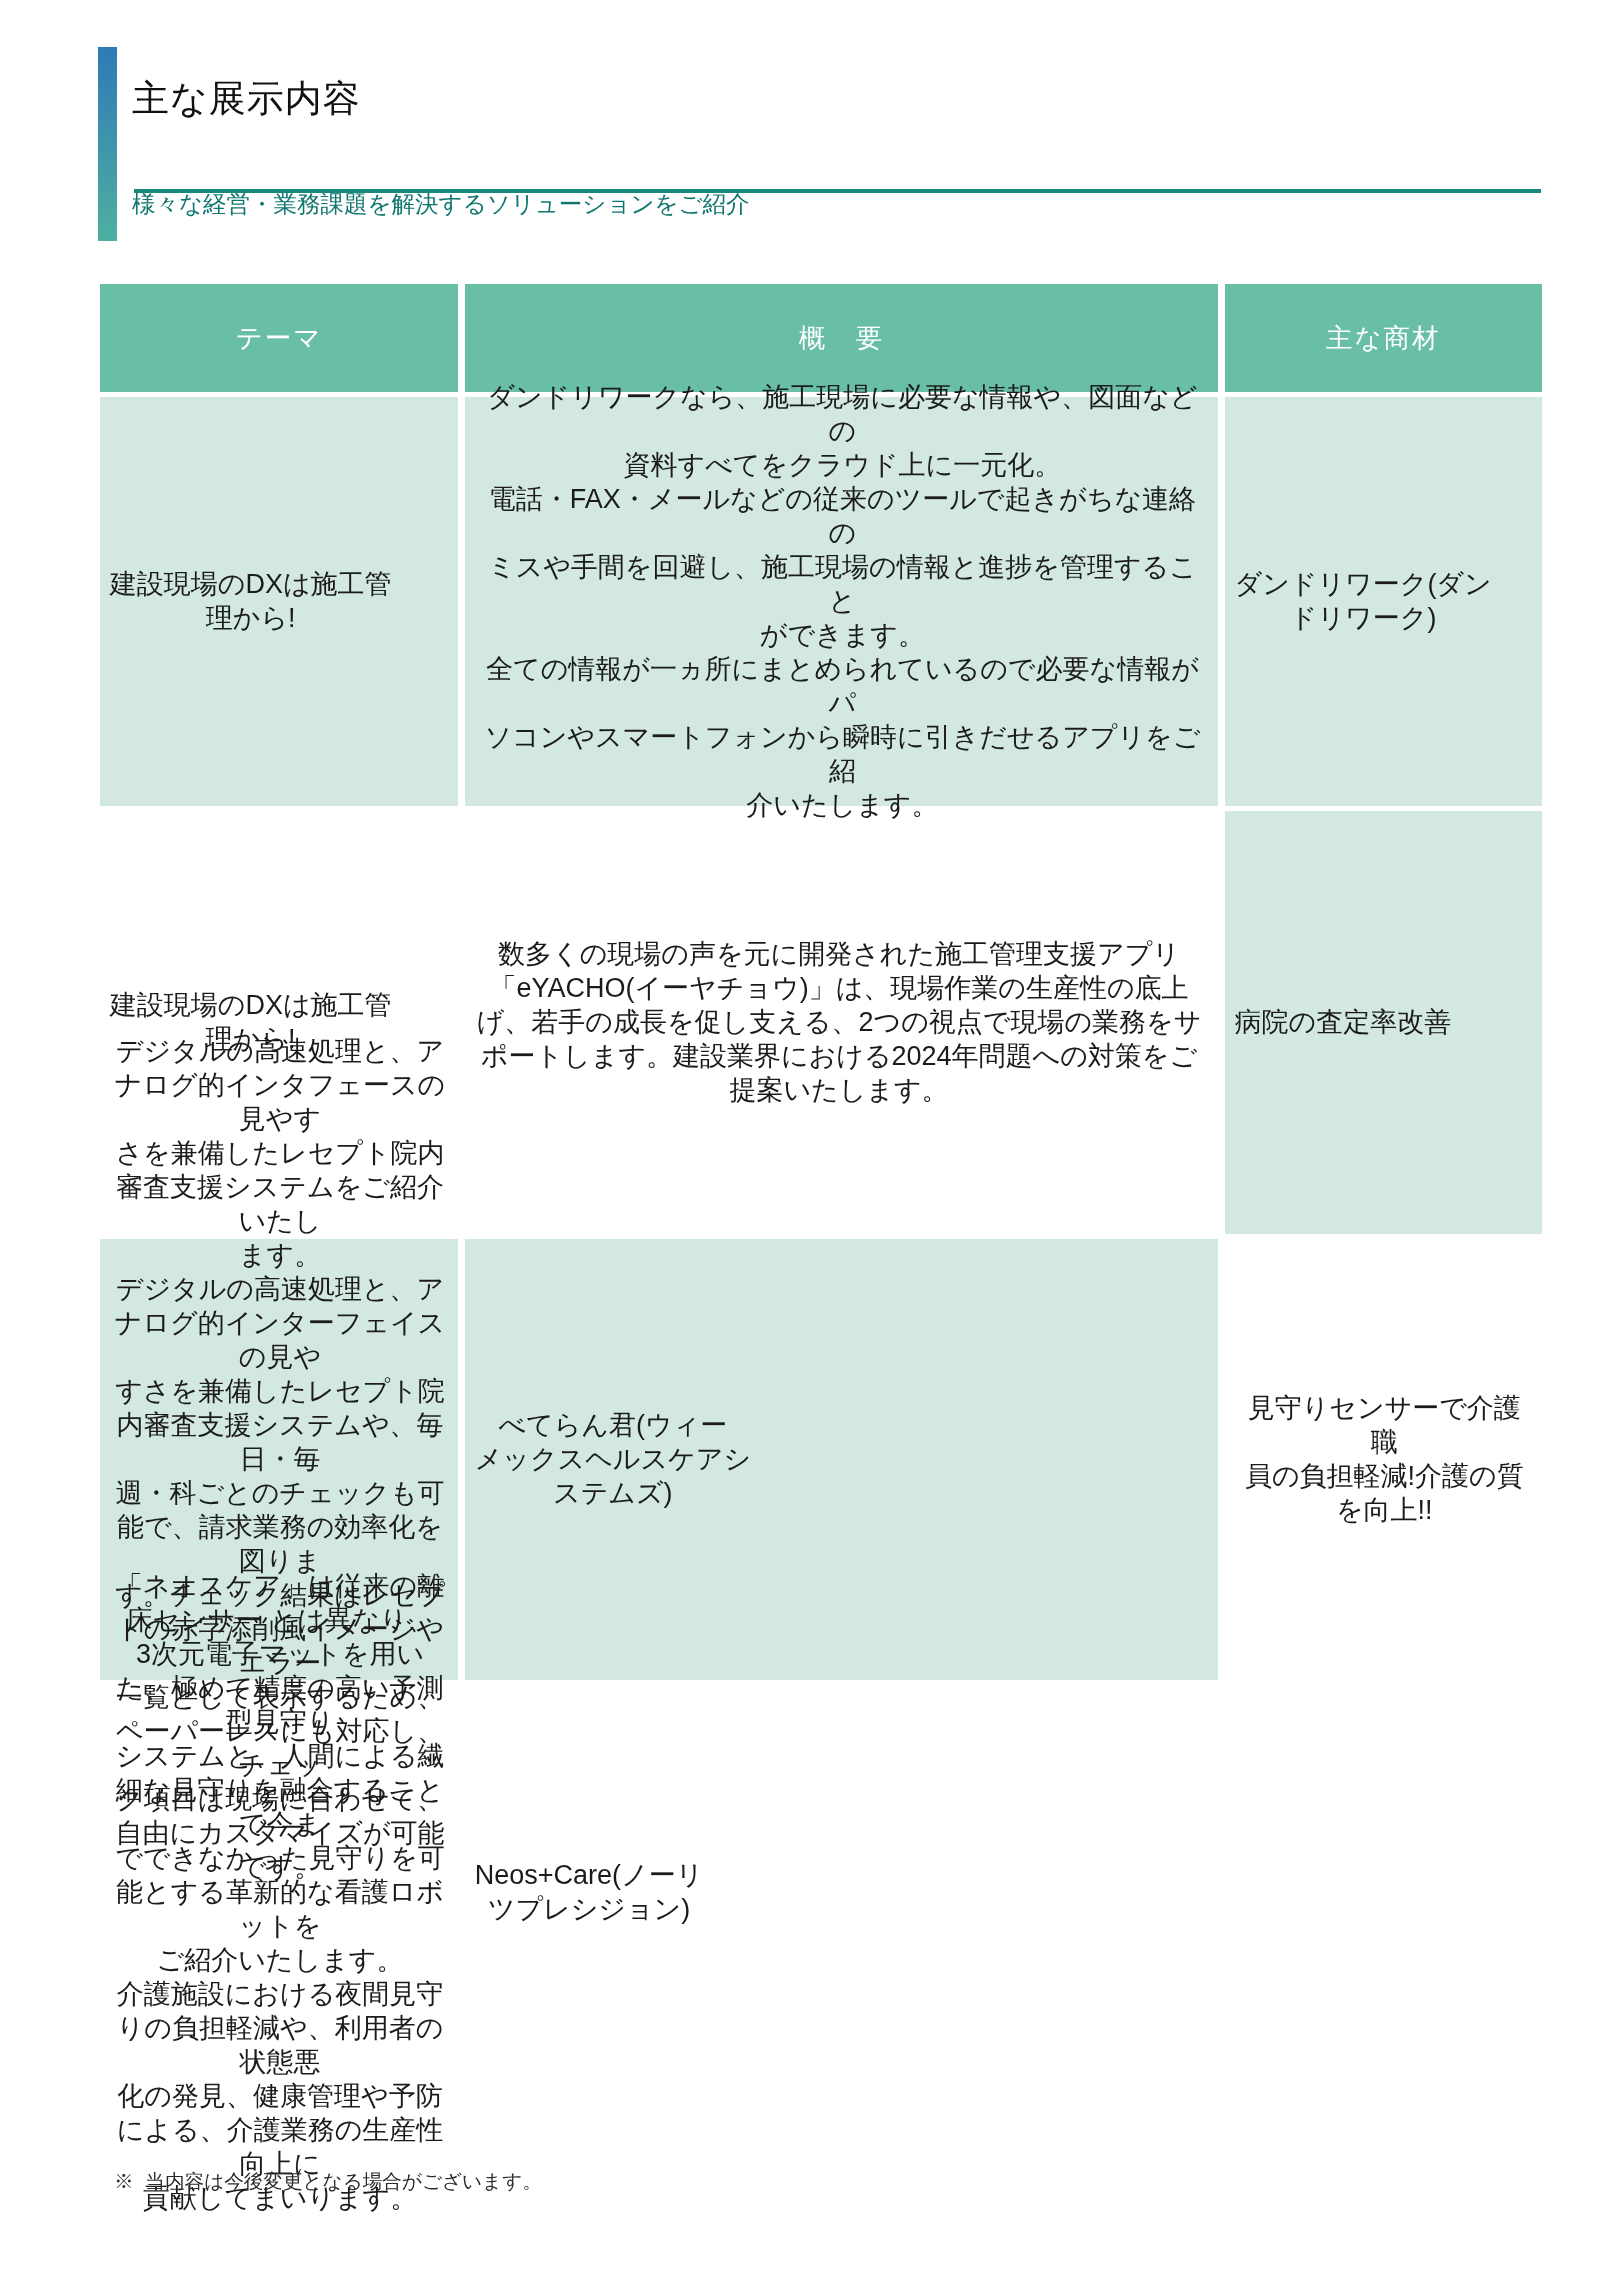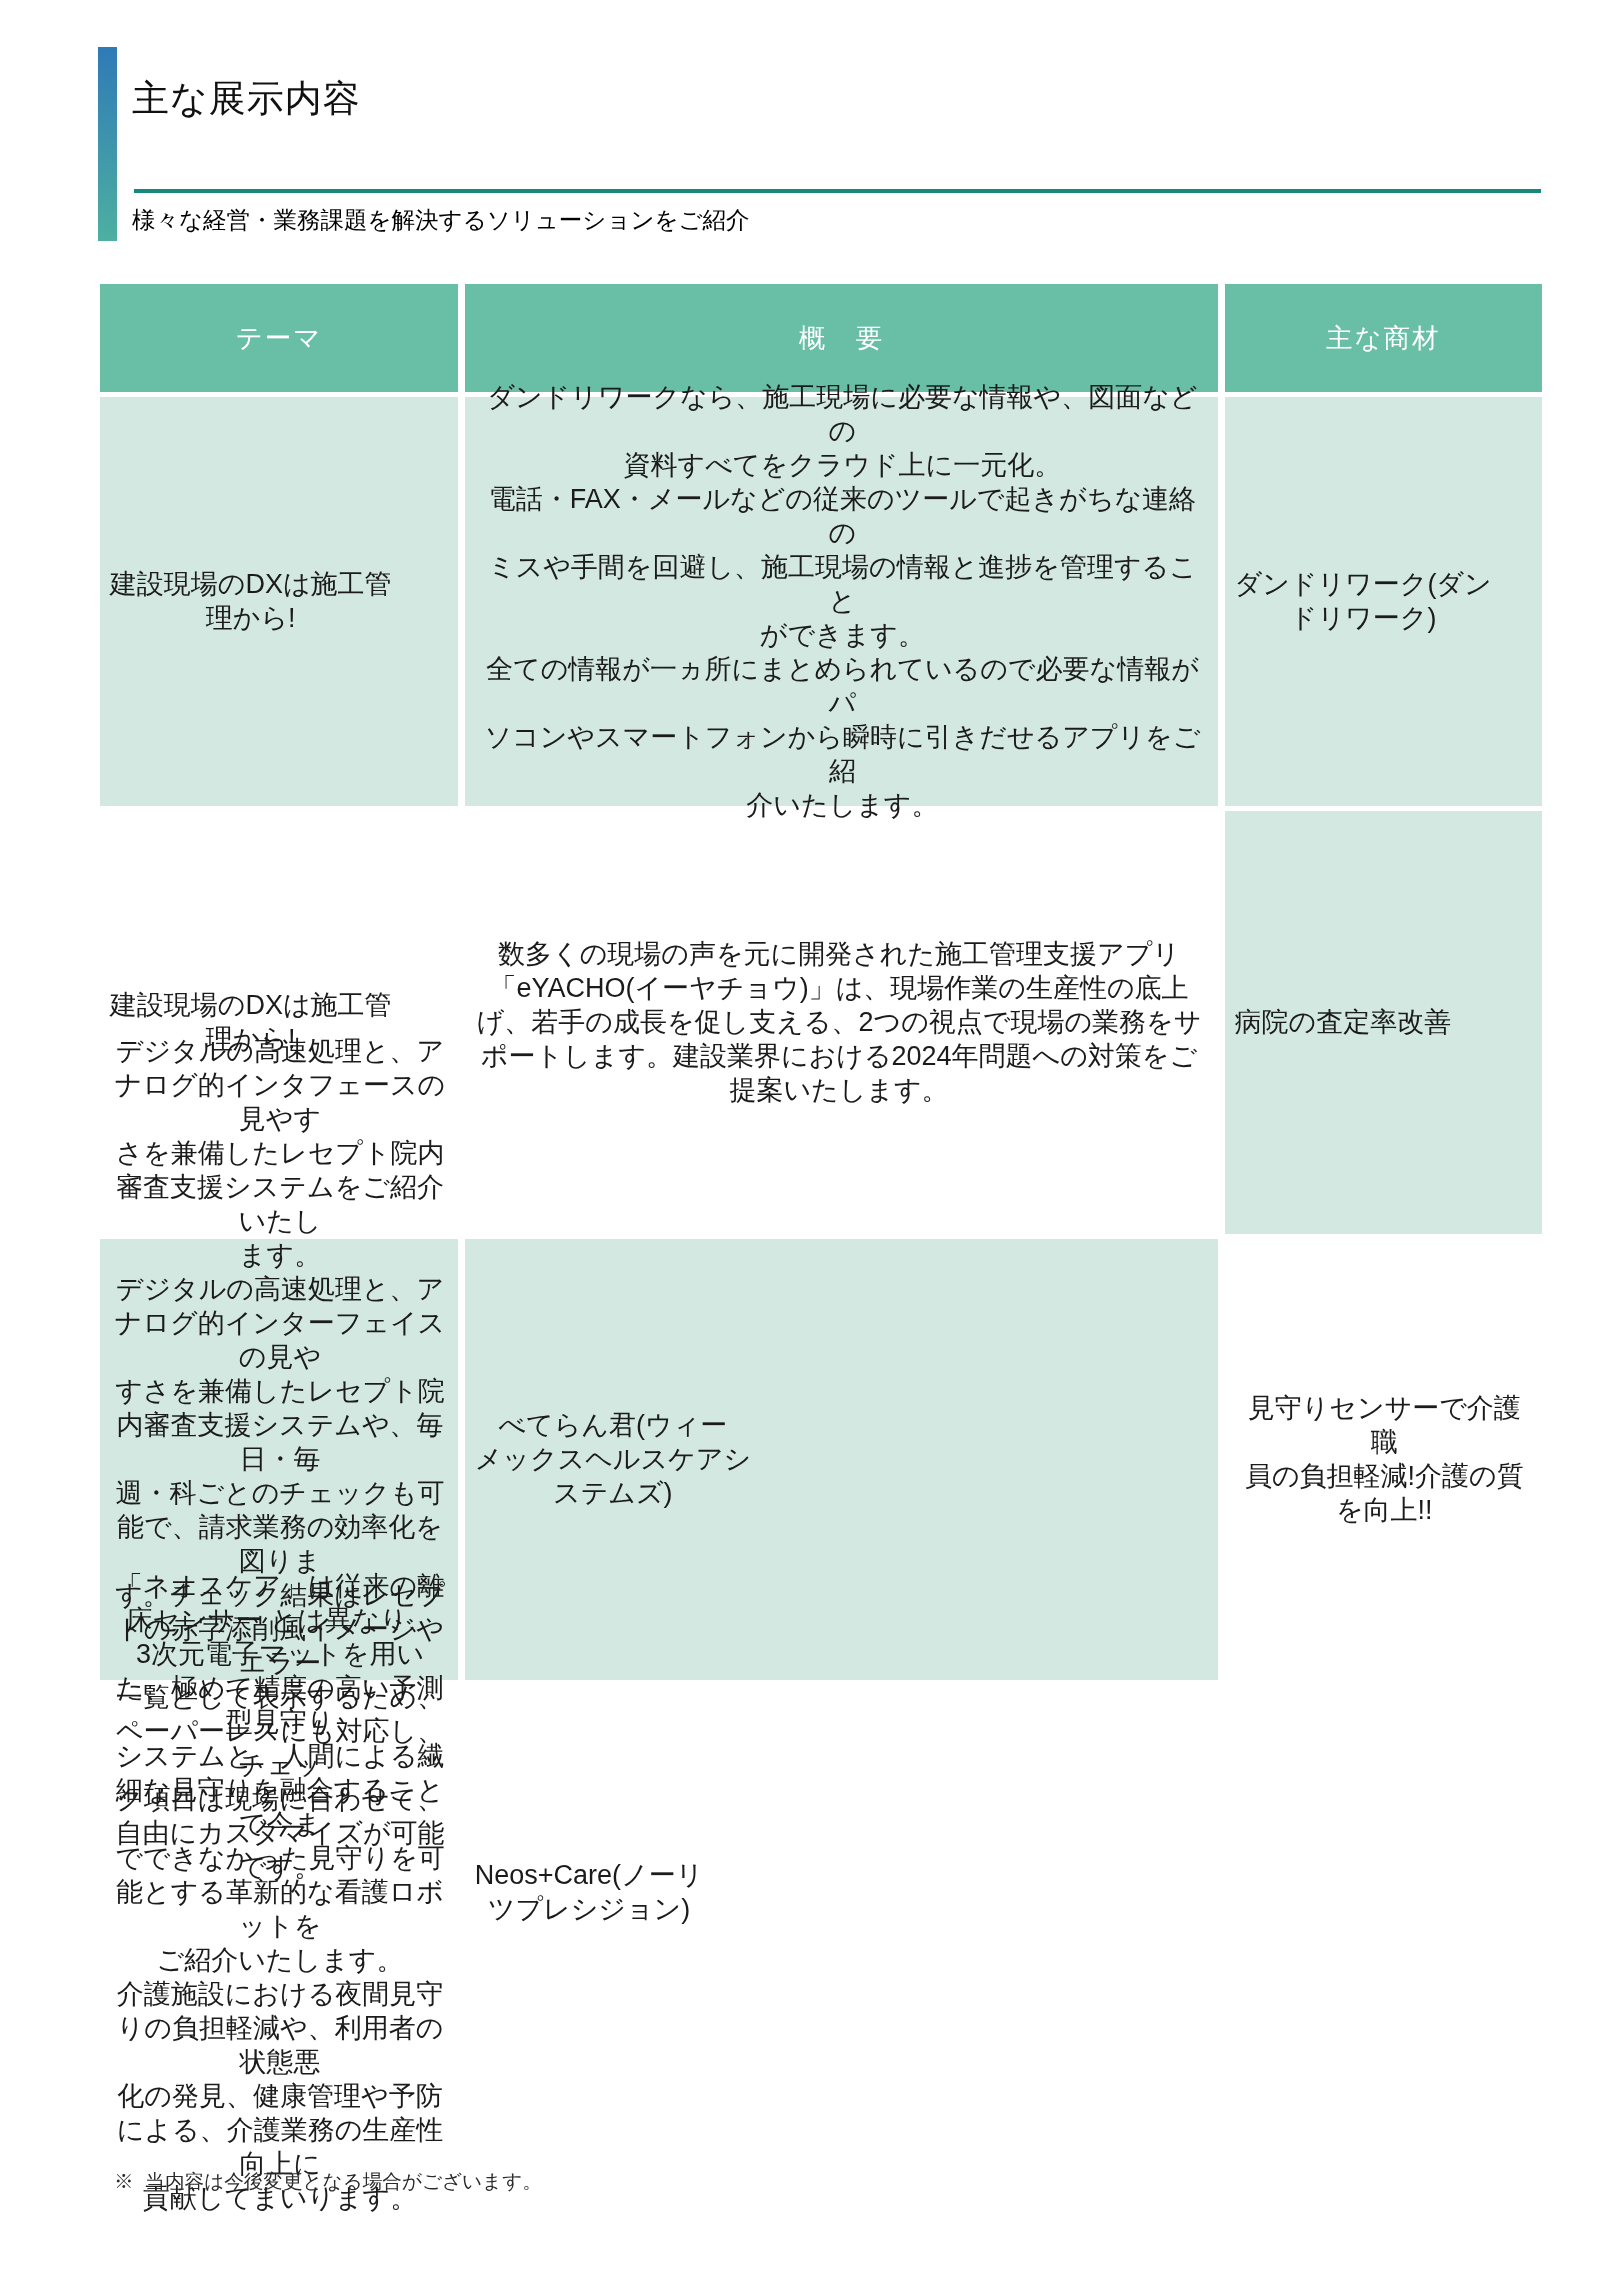--- a/index.html
+++ b/index.html
@@ -19,22 +19,22 @@
   .title {
     position:absolute; left:120px; top:74px; margin:0;
     font-size:37px; font-weight:400; color:#111111; letter-spacing:1px;
     white-space:nowrap;
   }
   .title-rule {
     position:absolute; left:122px; top:189px; width:1407px; height:3.9px;
     background:var(--accent_line,#17897b);
   }
   .subtitle {
-    position:absolute; left:120px; top:204px; margin:0;
-    font-size:23.5px; color:#000000; white-space:nowrap;
+    position:absolute; left:120px; top:188px; margin:0;
+    font-size:23.5px; color:#0f766e; white-space:nowrap;
   }
   .exhibit-table {
     position:absolute; left:88px; top:284px;
     display:grid;
     grid-template-columns:358px 753px 317px;
     grid-template-rows:108px 409px 423px 441px 415px;
     column-gap:6.9px; row-gap:4.9px;text-align:center;
   }
   .th {
     background:var(--header_bg,#69bea6);

